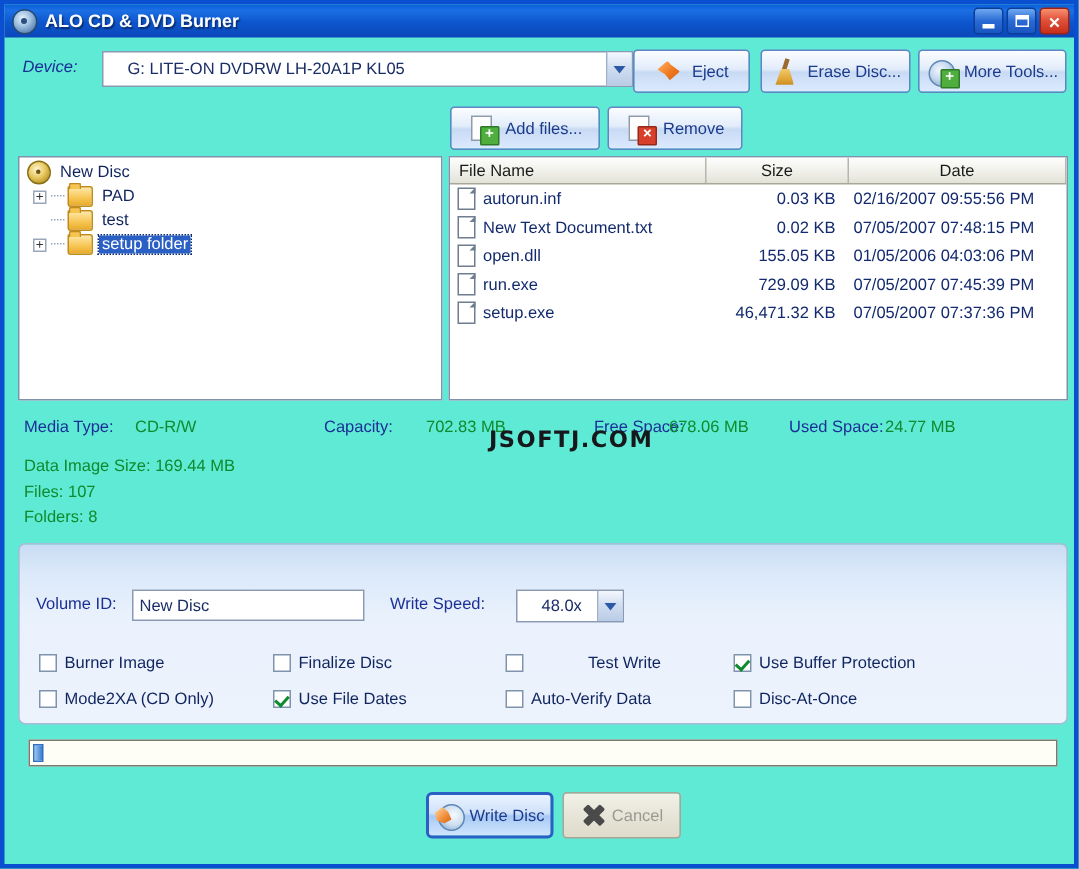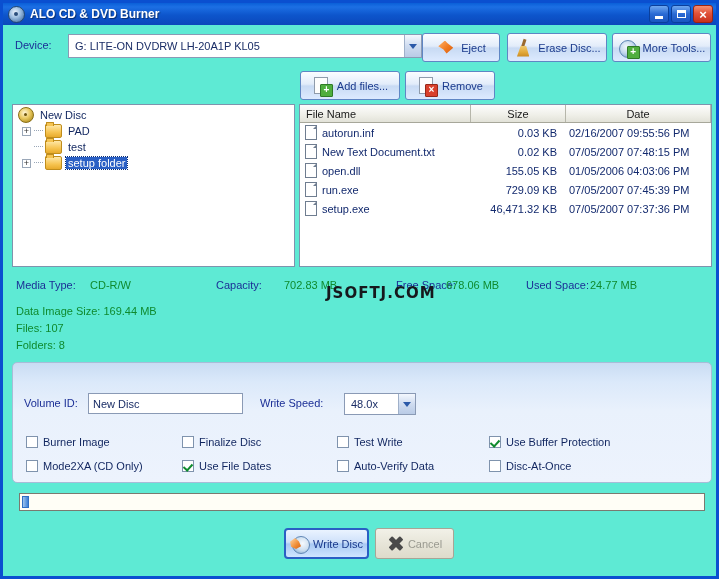--- a/index.html
+++ b/index.html
@@ -49,26 +49,26 @@
   .wb.min{background:linear-gradient(to bottom,#6fa8f0,#2a6ad4 50%,#1a55c0);}
   .wb.max{background:linear-gradient(to bottom,#6fa8f0,#2a6ad4 50%,#1a55c0);}
   .wb.close{background:linear-gradient(to bottom,#f79070,#e1523a 45%,#c7301c);border-color:#9c2412;}
   .glyph-min{display:block;width:8px;height:3px;background:#fff;margin-top:6px;}
   .glyph-max{display:block;width:9px;height:8px;border:1.5px solid #fff;border-top-width:3px;box-sizing:border-box;}
   .glyph-close{font-size:13px;line-height:11px;font-family:"Liberation Sans",sans-serif;}
 
   
   .label{color:#1b2f96;font-size:11px;}
   .device-row{position:absolute;left:8px;top:28px;width:700px;height:32px;}
-  .device-label{position:absolute;left:4px;top:8px;}
+  .device-label{position:absolute;left:4px;top:8px;font-style:italic;}
   .combo{
     position:absolute;background:#ffffff;border:1px solid #8a9ab5;
     box-sizing:border-box;display:flex;align-items:center;
   }
-  .combo .val{padding-left:6px;color:#1a2d66;font-size:11px;flex:1;overflow:hidden;white-space:nowrap;}
+  .combo .val{padding-left:16px;color:#1a2d66;font-size:11px;flex:1;overflow:hidden;white-space:nowrap;}
   .combo .arrow{
     width:17px;height:100%;
     background:linear-gradient(to bottom,#f4f8fe,#cfdcf0 50%,#b9cbe6);
     border-left:1px solid #9fb0c9;
     display:flex;align-items:center;justify-content:center;
     box-sizing:border-box;
   }
   .caret{width:0;height:0;border-left:4px solid transparent;border-right:4px solid transparent;border-top:5px solid #2b59a8;}
   #device-combo{left:57px;top:3px;width:354px;height:24px;}
 
@@ -420,21 +420,21 @@
 
     <div id="checkbox-area">
         <div class="chk-row" style="left: 13px; top: 73px;">
           <span class="cb"></span>
           <span>Burner Image</span>
         </div>
         <div class="chk-row" style="left: 169px; top: 73px;">
           <span class="cb"></span>
           <span>Finalize Disc</span>
         </div>
-        <div class="chk-row" style="left: 324px; top: 73px;">
+        <div class="chk-row" style="left: 324px; top: 73px; gap: 38px;">
           <span class="cb"></span>
           <span>Test Write</span>
         </div>
         <div class="chk-row" style="left: 476px; top: 73px;">
           <span class="cb on"></span>
           <span>Use Buffer Protection</span>
         </div>
         <div class="chk-row" style="left: 13px; top: 97px;">
           <span class="cb"></span>
           <span>Mode2XA (CD Only)</span>

